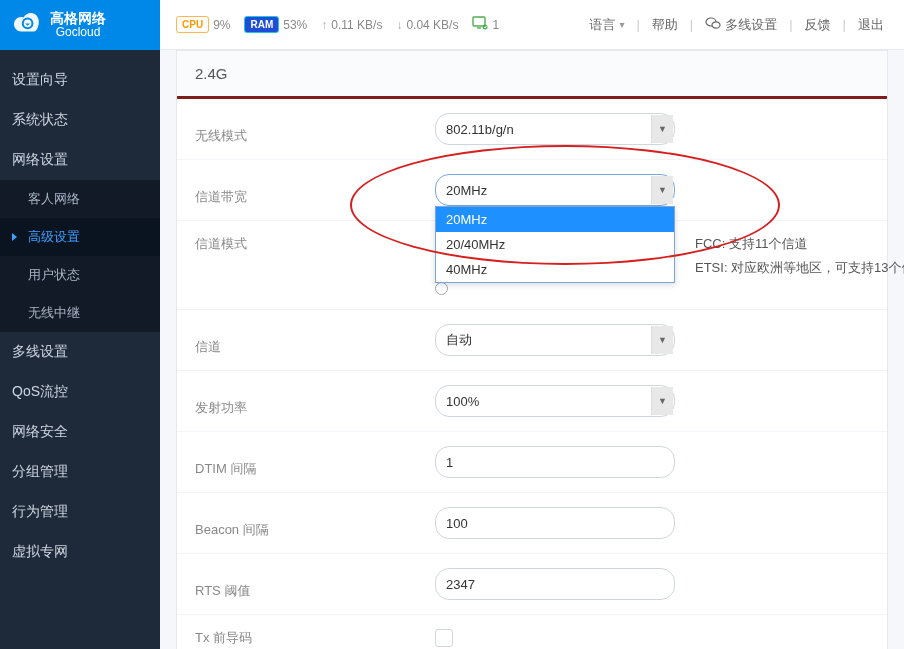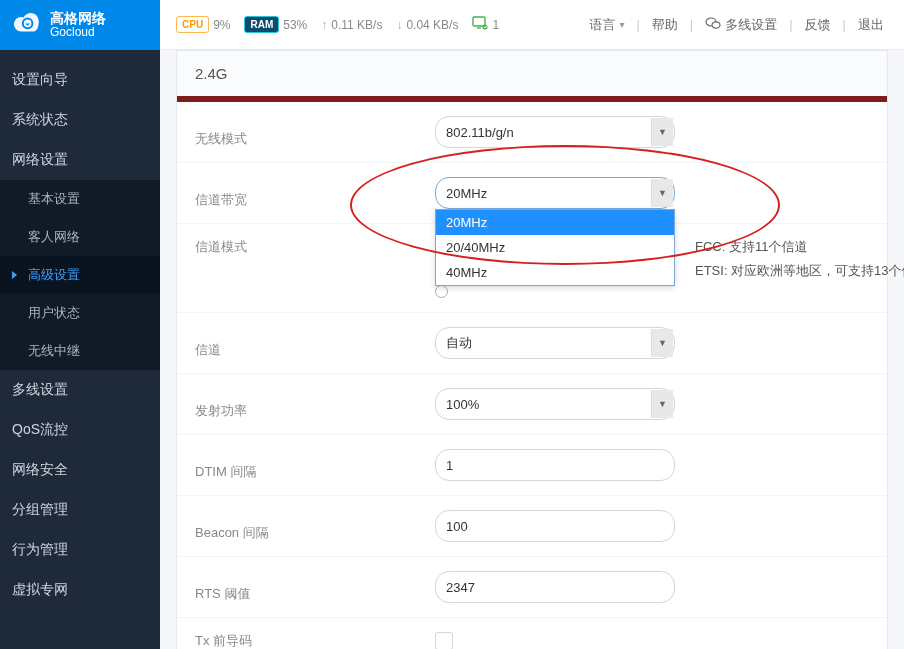--- a/index.html
+++ b/index.html
@@ -2,49 +2,49 @@
 <html><head>
   <meta charset="utf-8">
   <style>
     * { margin: 0; padding: 0; box-sizing: border-box; }
     body { font-family: "Microsoft YaHei", Arial, sans-serif; font-size: 13px; color: #333; background: #f5f7fa; width: 904px; height: 649px; overflow: hidden; }
     
     .layout { display: flex; height: 100%; }
     
     
     .sidebar { width: 160px; background: #1e2a3a; color: #ccc; flex-shrink: 0; overflow-y: auto; }
-    .logo-area { height: 50px; background: #0088e8; display: flex; align-items: center; padding: 0 10px; gap: 8px; }
+    .logo-area { height: 50px; background: #0088e8; display: flex; align-items: center; padding: 0 10px; gap: 8px; text-align: center; }
     .logo-icon { width: 32px; height: 32px; display: flex; align-items: center; justify-content: center; }
     .logo-text { color: #fff; line-height: 1.1; }
     .logo-cn { font-size: 14px; font-weight: bold; }
     .logo-en { font-size: 12px; }
     .nav { padding: 10px 0; }
     .nav-item { padding: 11px 12px; cursor: pointer; color: #cdd5df; font-size: 14px; }
     .nav-sub { padding: 10px 24px 10px 28px; cursor: pointer; color: #a8b5c4; font-size: 13px; background: #111a26; }
     .nav-sub.active { background: #0a1420; color: #3d9fff; position: relative; }
     .nav-sub.active::before { content: ""; position: absolute; left: 12px; top: 50%; transform: translateY(-50%); width: 0; height: 0; border-top: 4px solid transparent; border-bottom: 4px solid transparent; border-left: 5px solid #3d9fff; }
 
     
     .main { flex: 1; display: flex; flex-direction: column; overflow: hidden; }
     .topbar { height: 50px; background: #fff; border-bottom: 1px solid #e6e9ed; display: flex; align-items: center; padding: 0 16px; justify-content: space-between; }
     .stats { display: flex; align-items: center; gap: 14px; font-size: 12px; color: #888; }
     .badge { display: inline-flex; align-items: center; gap: 4px; }
     .badge-box { padding: 2px 5px; border: 1px solid #ffb74d; color: #ff9800; border-radius: 3px; font-size: 10px; font-weight: bold; }
-    .badge-box.ram { border-color: #26c6da; color: #26c6da; background: #0c4a6e; color:#fff;}
+    .badge-box.ram { border-color: #26c6da; color: #26c6da; background: #1d4ed8; color:#fff;}
     .arrow-up { color: #aaa; }
     .arrow-down { color: #aaa; }
     .net-icon { color: #4caf50; }
     .toplinks { display: flex; align-items: center; gap: 8px; font-size: 13px; color: #666; }
     .toplinks span.sep { color: #ccc; }
     .toplink { cursor: pointer; padding: 0 4px; display: inline-flex; align-items: center; gap: 4px; }
     .lang-caret { font-size: 10px; color: #999; }
 
     .content { flex: 1; overflow-y: auto; padding: 0 16px 16px 16px; position: relative; }
     .panel { background: #fff; border: 1px solid #e6e9ed; margin-top: 0; }
-    .section-title { padding: 14px 18px; font-size: 15px; color: #555; border-bottom: 6px solid #7f1d1d; background: #fafbfc; }
+    .section-title { padding: 14px 18px; font-size: 15px; color: #555; border-bottom: 3px solid #7f1d1d; background: #fafbfc; }
     .form-row { display: flex; align-items: flex-end; padding: 14px 18px; border-bottom: 1px solid #f2f4f7; gap: 20px; }
     .form-row.top { align-items: flex-start; }
     .form-label { width: 220px; color: #888; font-size: 13px; flex-shrink: 0; }
     .form-control-wrap { flex: 1; display: flex; flex-direction: column; gap: 6px; position: relative; }
     .select, .text-input { width: 240px; height: 32px; border: 1px solid #cfd6de; border-radius: 14px; padding: 0 10px; font-size: 13px; color: #333; background: #fff; display: flex; align-items: center; justify-content: space-between; cursor: pointer; position: relative; }
     .select::after { content: "▼"; font-size: 9px; color: #666; background:#e8e8e8; padding:7px 6px; position:absolute; right:1px; top:1px; bottom:1px; border-left:1px solid #ddd; display:flex; align-items:center;}
     .text-input { cursor: text; }
     .checkbox { width: 18px; height: 18px; border: 1px solid #cfd6de; border-radius: 3px; background: #fff; cursor: pointer; }
     .radio-line { display: flex; align-items: center; gap: 6px; color: #555; font-size: 13px; }
     .radio { width: 13px; height: 13px; border: 1px solid #aaa; border-radius: 50%; background: #fff; flex-shrink: 0; }
@@ -78,21 +78,20 @@
       </span>
       <div class="logo-text">
         <div class="logo-cn">高格网络</div>
         <div class="logo-en">Gocloud</div>
       </div>
     </div>
     <nav class="nav">
       <div class="nav-item">设置向导</div>
       <div class="nav-item">系统状态</div>
       <div class="nav-item">网络设置</div>
-      <div class="nav-sub">基本设置</div>
       <div class="nav-sub">客人网络</div>
       <div class="nav-sub active">高级设置</div>
       <div class="nav-sub">用户状态</div>
       <div class="nav-sub">无线中继</div>
       <div class="nav-item">多线设置</div>
       <div class="nav-item">QoS流控</div>
       <div class="nav-item">网络安全</div>
       <div class="nav-item">分组管理</div>
       <div class="nav-item">行为管理</div>
       <div class="nav-item">虚拟专网</div>

